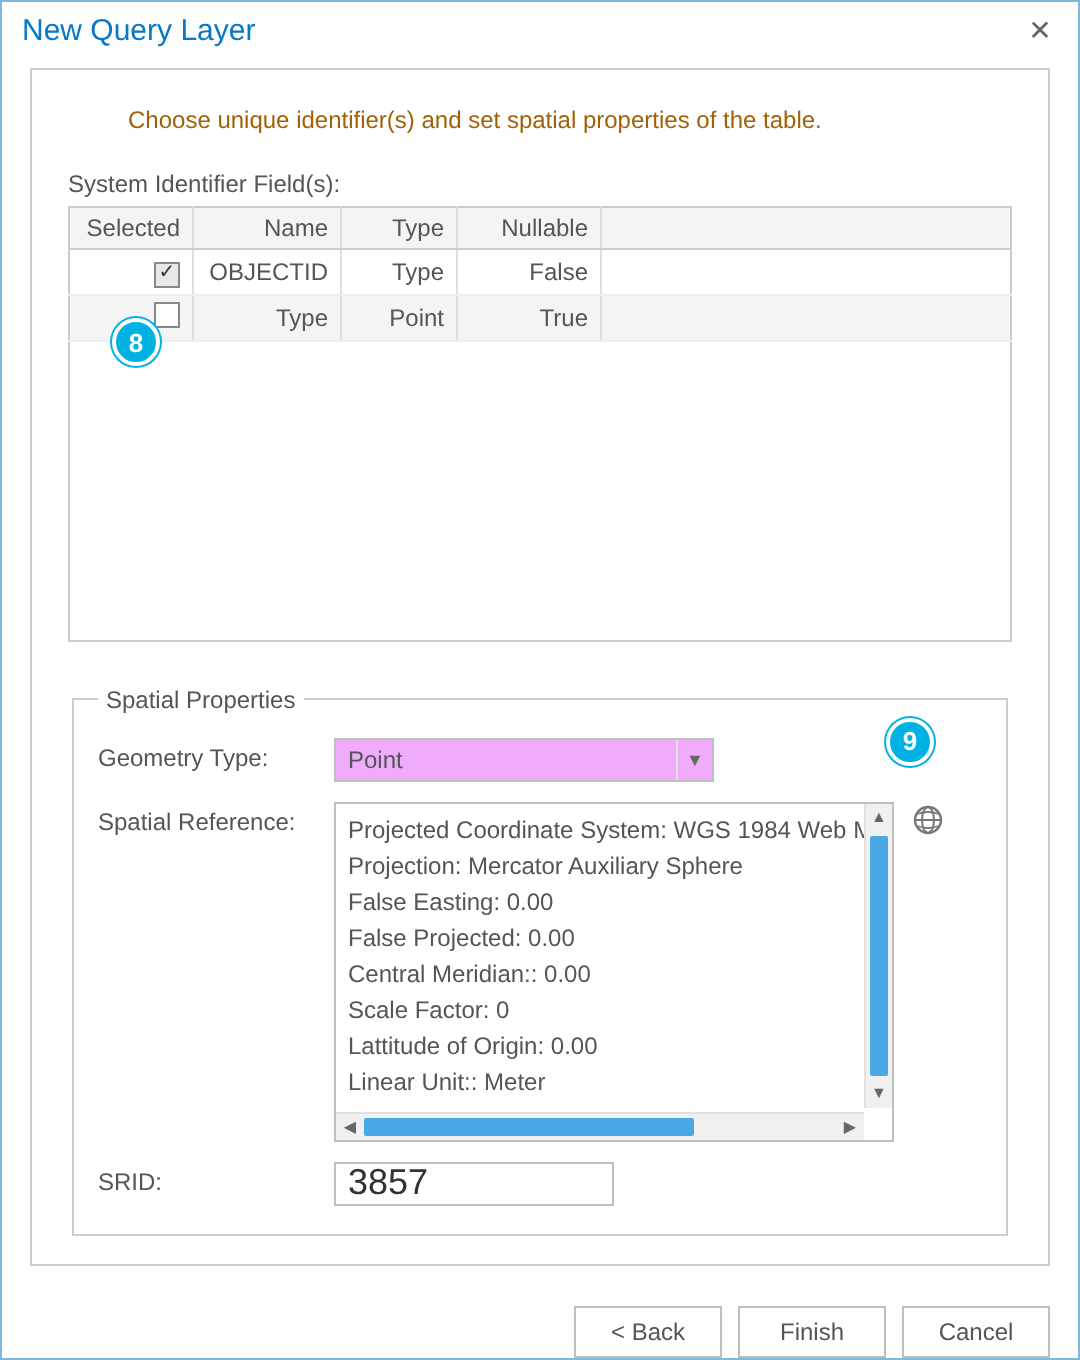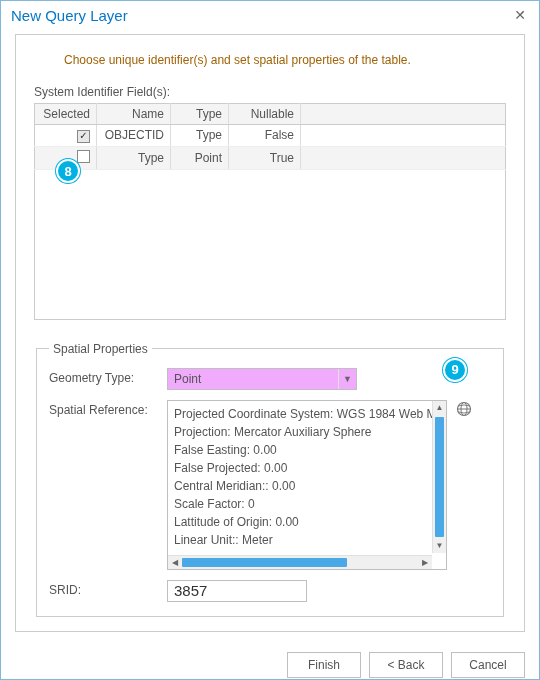--- a/index.html
+++ b/index.html
@@ -217,21 +217,21 @@
     justify-content: center;
   }
   .globe svg { display: block; }
   .textbox {
     border: 1px solid #bfbfbf;
     height: 22px;
     width: 140px;
     padding: 0 6px;
     color: #333;
     font-family: inherit;
-    font-size: 15px;
+    font-size: 18px;
   }
   .button-row {
     display: flex;
     justify-content: flex-end;
     gap: 8px;
     padding: 10px 14px 12px 14px;
   }
   .btn {
     border: 1px solid #bfbfbf;
     background: #fff;
@@ -367,18 +367,18 @@
         <div class="lbl">SRID:</div>
         <input class="textbox" value="3857" style="">
       </div>
 
       <div class="callout" style="top:2px; right:36px;">9</div>
     </fieldset>
 
   </div>
 
   <div class="button-row">
+    <button class="btn">&lt; Back</button>
     <button class="btn">Finish</button>
-    <button class="btn">&lt; Back</button>
     <button class="btn">Cancel</button>
   </div>
 
 </div>
 
 </body></html>

